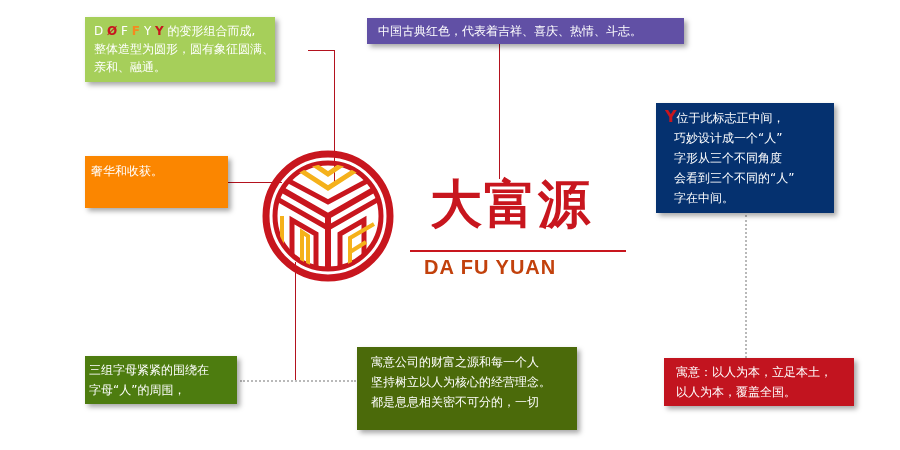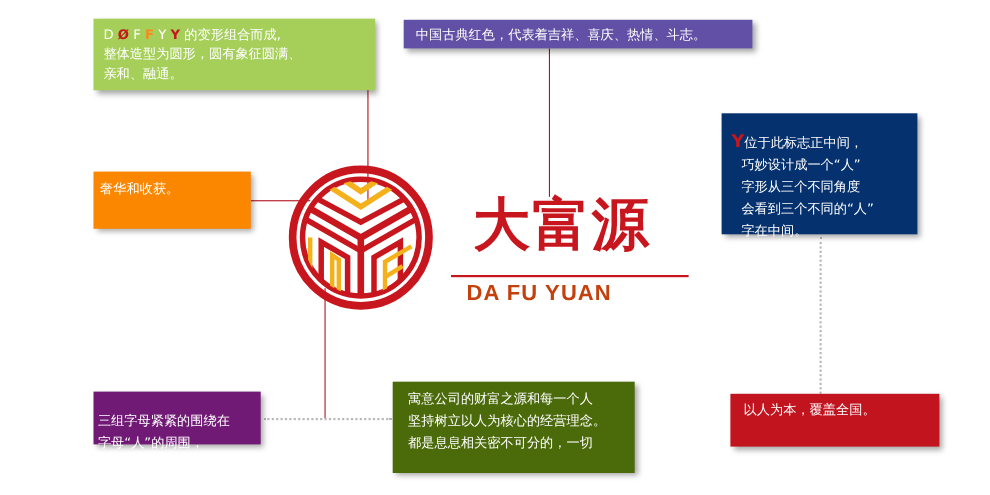--- a/index.html
+++ b/index.html
@@ -58,21 +58,21 @@
       <polyline points="88,130 88,88 112,74" stroke="#f5b11b" stroke-width="4"></polyline>
       <line x1="88" y1="102" x2="104" y2="92" stroke="#f5b11b" stroke-width="4"></line>
     </g>
   </svg>
 </div>
 
 <div class="brand-cn">大富源</div>
 <div class="brand-rule"></div>
 <div class="brand-en">DA FU YUAN</div>
 
-<div class="box" style="left:85px; top:17px; width:256px; height:65px; background:#a6cf5a; padding:5px 0 0 9px; line-height:18px;">
+<div class="box" style="left:85px; top:17px; width:190px; height:65px; background:#a6cf5a; padding:5px 0 0 9px; line-height:18px;">
   <p>
     <span class="letters">
       <span style="color:#ffffff;">D</span>
       <span style="color:#c8161e; font-weight:bold;">Ø</span>
       <span style="color:#ffffff;">F</span>
       <span style="color:#f58a1f; font-weight:bold;">F</span>
       <span style="color:#ffffff;">Y</span>
       <span style="color:#c8161e; font-weight:bold;">Y</span>
     </span><span>的变形组合而成,</span>
   </p>
@@ -81,36 +81,37 @@
 </div>
 
 <div class="box" style="left:367px; top:18px; width:317px; height:26px; background:#6150a5; padding:4px 0 0 11px;">
   <p>中国古典红色，代表着吉祥、喜庆、热情、斗志。</p>
 </div>
 
 <div class="box" style="left:85px; top:156px; width:143px; height:52px; background:#fb8600; padding:6px 0 0 6px;">
   <p>奢华和收获。</p>
 </div>
 
-<div class="box" style="left:656px; top:103px; width:178px; height:110px; background:#05316f; padding:16px 0 0 9px; line-height:20px;">
+<div class="box" style="left:656px; top:103px; width:178px; height:110px; background:#05316f; padding:4px 0 0 9px; line-height:20px;">
   <p>
     <span style="color:#c8161e; font-size:16px; font-weight:bold;">Y</span><span>位于此标志正中间，</span>
   </p>
   <p style="padding-left:9px;">巧妙设计成一个“人”</p>
   <p style="padding-left:9px;">字形从三个不同角度</p>
   <p style="padding-left:9px;">会看到三个不同的“人”</p>
   <p style="padding-left:9px;">字在中间。</p>
 </div>
 
-<div class="box" style="left:85px; top:356px; width:152px; height:48px; background:#701a75; padding:16px 0 0 4px; line-height:20px;">
+<div class="box" style="left:85px; top:356px; width:152px; height:48px; background:#4d7c0f; padding:4px 0 0 4px; line-height:20px;">
   <p>三组字母紧紧的围绕在</p>
   <p>字母“人”的周围，</p>
 </div>
 
 <div class="box" style="left:357px; top:347px; width:220px; height:83px; background:#4b6a0a; padding:5px 0 0 14px; line-height:20px;">
   <p>寓意公司的财富之源和每一个人</p>
   <p>坚持树立以人为核心的经营理念。</p>
   <p>都是息息相关密不可分的，一切</p>
 </div>
 
 <div class="box" style="left:664px; top:358px; width:190px; height:48px; background:#c2141f; padding:4px 0 0 12px; line-height:20px;">
+  <p>寓意：以人为本，立足本土，</p>
   <p>以人为本，覆盖全国。</p>
 </div>
 
 </body></html>

